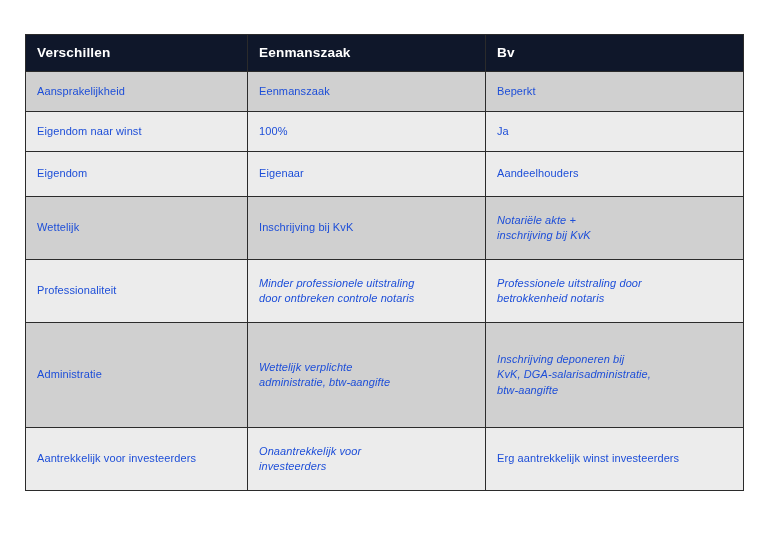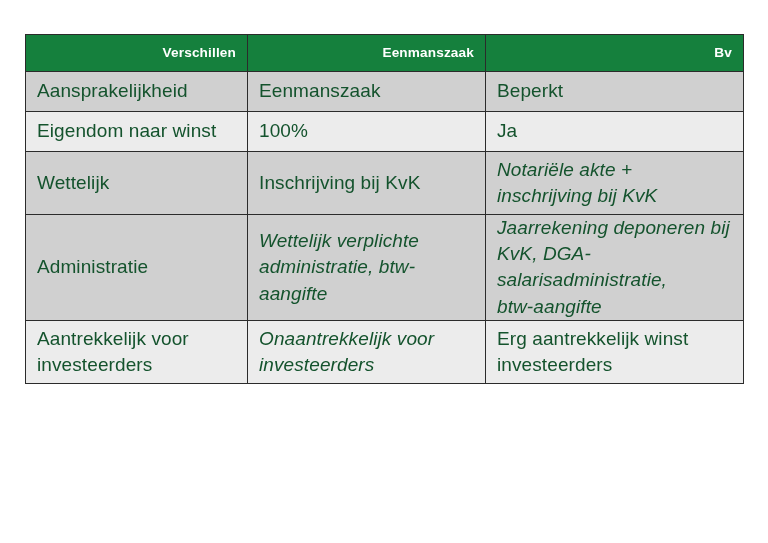--- a/index.html
+++ b/index.html
@@ -40,35 +40,34 @@
   table.compare col.c1 { width: 222px; }
   table.compare col.c2 { width: 238px; }
   table.compare col.c3 { width: 258px; }
 
   table.compare th,
   table.compare td {
     border: 1px solid #2b2b2b;
     padding: 0 11px;
     vertical-align: middle;
     text-align: left;
-    font-size: 19px;
+    font-size: 11px;
     line-height: 1.38;
-    color: #14532d;
+    color: #1d4ed8;
     letter-spacing: 0.1px;
     word-wrap: break-word;
   }
 
   table.compare thead th {
-    background: #15803d;
+    background: #0f172a;
     color: #ffffff;
     font-weight: bold;
     font-size: 13.6px;
     height: 36px;
     letter-spacing: 0.15px;
-    text-align: right;
   }
 
   table.compare tbody tr.shade-dark td {
     background: #d0d0d0;
   }
   table.compare tbody tr.shade-light td {
     background: #ececec;
   }
 
   
@@ -106,39 +105,55 @@
           <td>Beperkt</td>
         </tr>
 
         <tr class="shade-light h-1">
           <td>Eigendom naar winst</td>
           <td>100%</td>
           <td>Ja</td>
         </tr>
 
 
+        <tr class="shade-light h-2">
+          <td>Eigendom</td>
+          <td>Eigenaar</td>
+          <td>Aandeelhouders</td>
+        </tr>
 
         <tr class="shade-dark h-4">
           <td>Wettelijk</td>
           <td>Inschrijving bij KvK</td>
           <td>
             <span class="cellline">Notariële akte +</span>
             <span class="cellline">inschrijving bij KvK</span>
           </td>
         </tr>
 
+        <tr class="shade-light h-4">
+          <td>Professionaliteit</td>
+          <td>
+            <span class="cellline">Minder professionele uitstraling</span>
+            <span class="cellline">door ontbreken controle notaris</span>
+          </td>
+          <td>
+            <span class="cellline">Professionele uitstraling door</span>
+            <span class="cellline">betrokkenheid notaris</span>
+          </td>
+        </tr>
 
         <tr class="shade-dark h-5">
           <td>Administratie</td>
           <td>
             <span class="cellline">Wettelijk verplichte</span>
             <span class="cellline">administratie, btw-aangifte</span>
           </td>
           <td>
-            <span class="cellline">Jaarrekening deponeren bij</span>
+            <span class="cellline">Inschrijving deponeren bij</span>
             <span class="cellline">KvK, DGA-salarisadministratie,</span>
             <span class="cellline">btw-aangifte</span>
           </td>
         </tr>
 
         <tr class="shade-light h-4">
           <td>Aantrekkelijk voor investeerders</td>
           <td>
             <span class="cellline">Onaantrekkelijk voor</span>
             <span class="cellline">investeerders</span>

